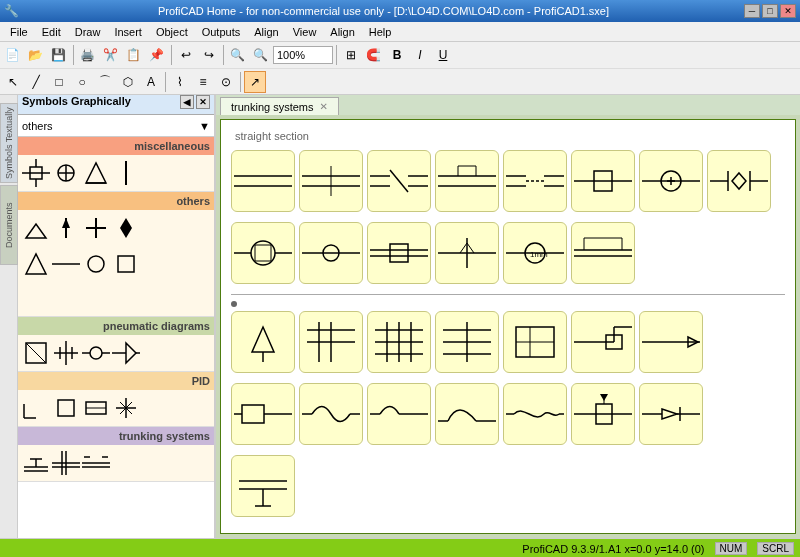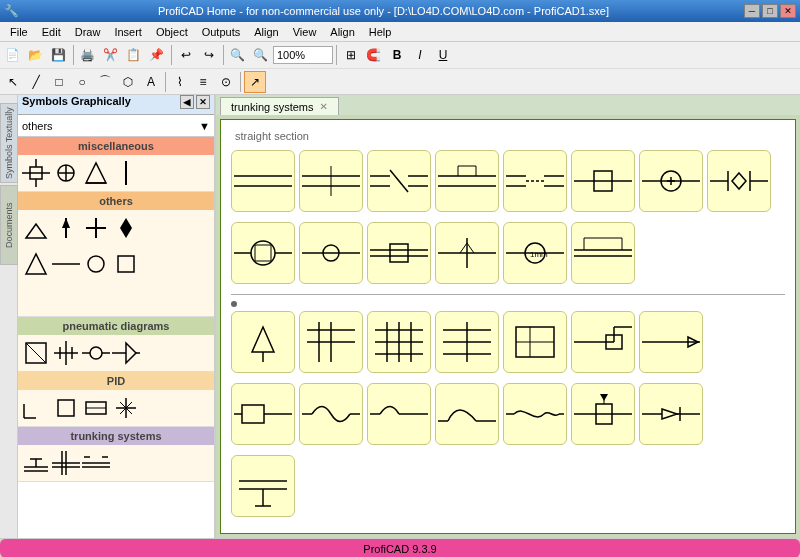--- a/index.html
+++ b/index.html
@@ -123,21 +123,21 @@
     }
 
     .sym-category {
       border-bottom: 1px solid #ddd;
     }
     .sym-cat-header {
       padding: 3px 4px;
       font-weight: bold;
       font-size: 11px;
       color: #444;
-      text-align: center;
+      text-align: right;
     }
     .sym-cat-header.misc { background: #f8a080; }
     .sym-cat-header.others-h { background: #f8c080; }
     .sym-cat-header.pid { background: #f8d8a0; }
     .sym-cat-header.pneumatic { background: #c8d8a8; font-weight: bold; }
     .sym-cat-header.trunking { background: #c8b8d8; font-weight: bold; }
 
     .sym-icons-row {
       display: flex;
       flex-wrap: wrap;
@@ -253,28 +253,27 @@
 
     .canvas-divider {
       height: 1px;
       background: #aaa;
       margin: 6px 0;
     }
 
     
     .status-bar {
       height: 20px;
-      background: #ec4899;
+      background: #84cc16;
       border-top: 1px solid #ccc;
       display: flex;
       align-items: center;
       padding: 0 6px;
-      justify-content: center;
+      justify-content: flex-end;
       font-size: 11px;
-      border-radius: 6px;
     }
     .status-right { display: flex; gap: 10px; align-items: center; }
     .status-badge {
       background: #c8c8c8;
       border: 1px solid #aaa;
       padding: 0 4px;
       font-size: 10px;
     }
 
     
@@ -803,13 +802,18 @@
         </div>
 
       </div>
     </div>
   </div>
 
 </div>
 
 <div class="status-bar">
   <span>ProfiCAD 9.3.9</span>
+  <div class="status-right">
+    <span>/1.A1 x=0.0 y=14.0 (0)</span>
+    <span class="status-badge">NUM</span>
+    <span class="status-badge">SCRL</span>
+  </div>
 </div>
 
 </body></html>

